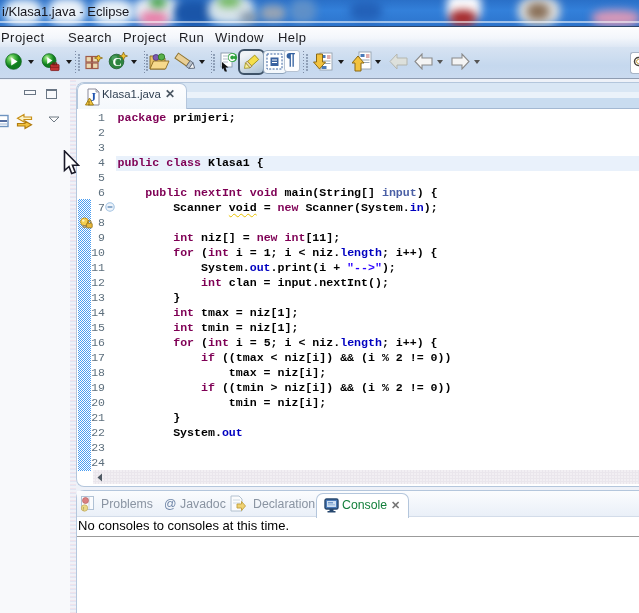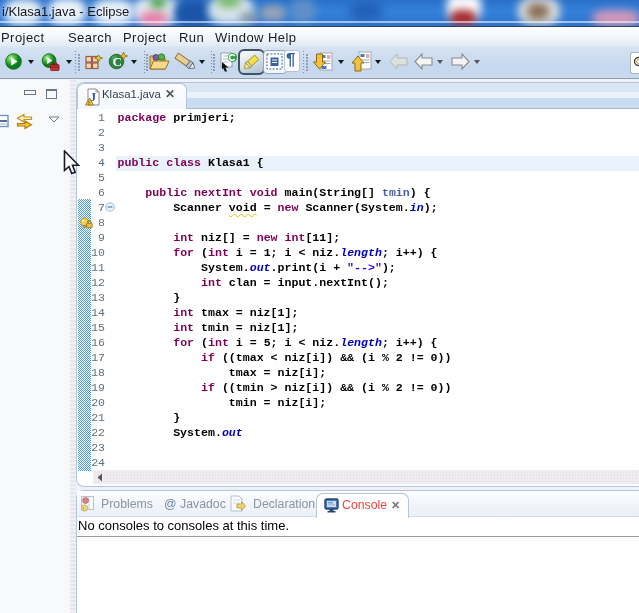--- a/index.html
+++ b/index.html
@@ -44,21 +44,21 @@
     linear-gradient(45deg,#4a9cf0 25%,transparent 25%,transparent 75%,#4a9cf0 75%);
   background-position:0 0,1px 1px;background-size:2px 2px;}
 #lnums{position:absolute;left:13px;top:27px;width:15px;height:360px;
   font:11.5px "Liberation Mono",monospace;color:#5d6f7d;text-align:right;line-height:15px;}
 #curline{position:absolute;left:39px;top:73px;width:524px;height:15px;background:#e9f1fb;}
 #code{position:absolute;left:40.5px;top:27px;width:522px;height:256px;
   font:bold 11.6px/15px "Liberation Mono",monospace;color:#000;}
 #code div{height:15px;white-space:pre;}
 .kw{color:#7f0055;}
 .st{color:#2a00ff;}
-.fd{color:#0000c0;font-style:italic;}
+.fd{color:#0000c0;}
 .sq{text-decoration:underline wavy #e8c100 1px;text-underline-offset:2px;}
 #hscroll{position:absolute;left:16px;top:387px;width:547px;height:14px;background:#eae6ec;
   background-image:radial-gradient(circle at 1px 1px,#f2eff3 25%,transparent 30%);background-size:3px 3px;}
 
 #panel{left:76px;top:490px;width:612px;height:124px;background:#fff;
   border:1px solid #b4c6dc;border-right:none;border-bottom:none;box-sizing:border-box;
   border-radius:8px 0 0 0;}
 #ptabs{position:absolute;left:0;top:0;width:100%;height:26px;
   background:linear-gradient(#fbfcfe,#eaf0f8);border-bottom:1px solid #d3dce9;box-sizing:border-box;}
 #ptabs .t{position:absolute;top:6px;font-size:12.3px;color:#8a94a2;}
@@ -91,21 +91,21 @@
   <div class="abs" style="left:0;top:21px;width:639px;height:2px;background:rgba(255,255,255,.55);filter:blur(.5px);"></div>
   <div id="titletext" class="abs">i/Klasa1.java - Eclipse</div>
 </div>
 
 <div id="menu" class="abs">
   <span style="left:1px;">Project</span>
   <span style="left:68px;">Search</span>
   <span style="left:123px;">Project</span>
   <span style="left:179px;">Run</span>
   <span style="left:215px;">Window</span>
-  <span style="left:268px;">Help</span>
+  <span style="left:278px;">Help</span>
 </div>
 
 <div id="toolbar" class="abs"></div>
 <div id="icons" class="abs" style="left:0;top:47px;width:639px;height:32px;">
 
   <svg class="abs" style="left:5px;top:6px;" width="17" height="17" viewBox="0 0 19 19">
     <defs>
         <radialGradient id="gr" cx="35%" cy="30%">
           <stop offset="0%" stop-color="#c8f0b0"></stop>
           <stop offset="45%" stop-color="#52c04a"></stop>
@@ -283,21 +283,21 @@
   <div id="ruler"></div>
   <div id="rhatch"></div>
   <div id="lnums">1<br>2<br>3<br>4<br>5<br>6<br>7<br>8<br>9<br>10<br>11<br>12<br>13<br>14<br>15<br>16<br>17<br>18<br>19<br>20<br>21<br>22<br>23<br>24</div>
   <div id="curline"></div>
   <div id="code">
 <div><span class="kw">package</span> primjeri;</div>
 <div> </div>
 <div> </div>
 <div><span class="kw">public</span> <span class="kw">class</span> Klasa1 {</div>
 <div> </div>
-<div>    <span class="kw">public</span> <span class="kw">nextInt</span> <span class="kw">void</span> main(String[] <span style="color:#4a5fa5">tmin</span>) {</div>
+<div>    <span class="kw">public</span> <span class="kw">nextInt</span> <span class="kw">void</span> main(String[] <span style="color:#4a5fa5">input</span>) {</div>
 <div>        Scanner <span class="sq">void</span> = <span class="kw">new</span> Scanner(System.<span class="fd">in</span>);</div>
 <div> </div>
 <div>        <span class="kw">int</span> niz[] = <span class="kw">new</span> <span class="kw">int</span>[11];</div>
 <div>        <span class="kw">for</span> (<span class="kw">int</span> i = 1; i &lt; niz.<span class="fd">length</span>; i++) {</div>
 <div>            System.<span class="fd">out</span>.print(i + <span class="st">"--&gt;"</span>);</div>
 <div>            <span class="kw">int</span> clan = input.nextInt();</div>
 <div>        }</div>
 <div>        <span class="kw">int</span> tmax = niz[1];</div>
 <div>        <span class="kw">int</span> tmin = niz[1];</div>
 <div>        <span class="kw">for</span> (<span class="kw">int</span> i = 5; i &lt; niz.<span class="fd">length</span>; i++) {</div>
@@ -355,21 +355,21 @@
     <svg class="abs" style="left:152px;top:4px;opacity:.85;" width="17" height="17" viewBox="0 0 17 17">
       <path d="M2 1 L10 1 L13 4 L13 16 L2 16 Z" fill="#fdfdfe" stroke="#a8b8c8" stroke-width="1"></path>
       <g stroke="#c8d4de" stroke-width="1">
           <line x1="4" y1="5" x2="11" y2="5"></line>
           <line x1="4" y1="8" x2="11" y2="8"></line>
         </g>
       <path d="M8 9 L12.5 9 L12.5 6.5 L16.5 11 L12.5 15.5 L12.5 13 L8 13 Z" fill="#f0cc5a" stroke="#b8901c" stroke-width="0.9"></path>
     </svg>
   </div>
   <div id="ctab">
-      <span style="position:absolute;left:25px;top:4px;font-size:12.3px;color:#ef4444;">Console</span>
+      <span style="position:absolute;left:25px;top:4px;font-size:12.3px;color:#15803d;">Console</span>
     <span style="position:absolute;left:74px;top:5px;font-size:11px;color:#777;font-weight:bold;">✕</span>
     <svg class="abs" style="left:7px;top:4px;" width="15" height="15" viewBox="0 0 15 15">
       <rect x="1" y="1" width="13" height="10" rx="1.5" fill="#4a7ab8" stroke="#26476e" stroke-width="1.4"></rect>
       <rect x="3" y="3" width="9" height="6" fill="#cfe0f2"></rect>
       <line x1="4" y1="4.8" x2="9" y2="4.8" stroke="#4a7ab8" stroke-width="1"></line>
       <line x1="4" y1="6.8" x2="11" y2="6.8" stroke="#8fb2d8" stroke-width="1"></line>
       <rect x="5.5" y="11" width="4" height="2" fill="#26476e"></rect>
       <rect x="3.5" y="13" width="8" height="1.5" fill="#26476e"></rect>
     </svg>
   </div>

